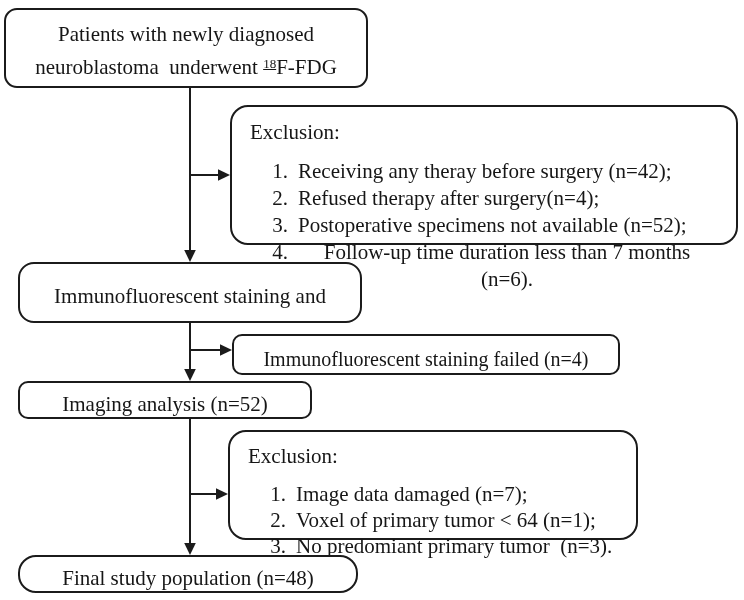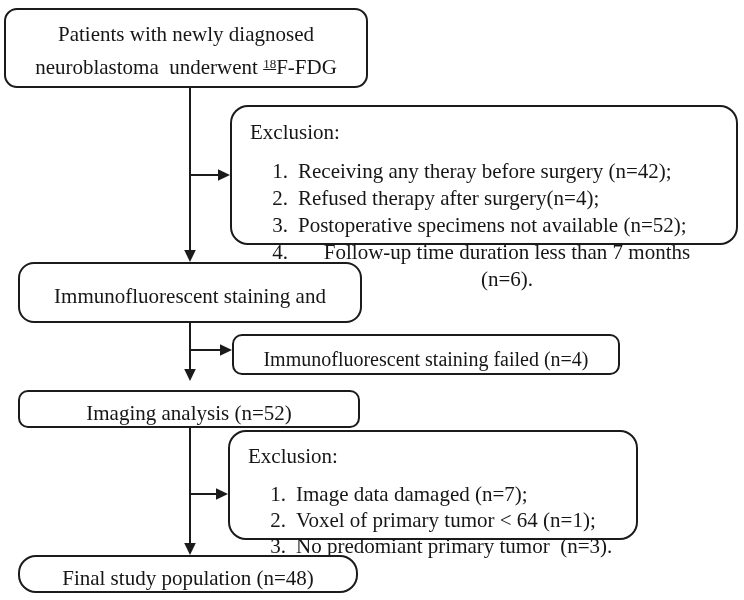--- a/index.html
+++ b/index.html
@@ -54,21 +54,21 @@
     left: 18px; top: 262px; width: 344px; height: 61px;
     border-radius: 16px;
     font-size: 21px; line-height: 27px;
   }
   #box-failed {
     left: 232px; top: 334px; width: 388px; height: 41px;
     border-radius: 10px;
     font-size: 20px; line-height: 22px;
   }
   #box-imaging {
-    left: 18px; top: 390px; width: 342px; height: 38px;
+    left: 18px; top: 381px; width: 294px; height: 38px;
     border-radius: 10px;
     font-size: 21px; line-height: 22px;
   }
   #box-exclusion2 {
     left: 228px; top: 430px; width: 410px; height: 110px;
     border-radius: 18px;
     font-size: 21px; line-height: 26px;
     padding: 3px 8px 0 18px;
   }
   #box-final {

